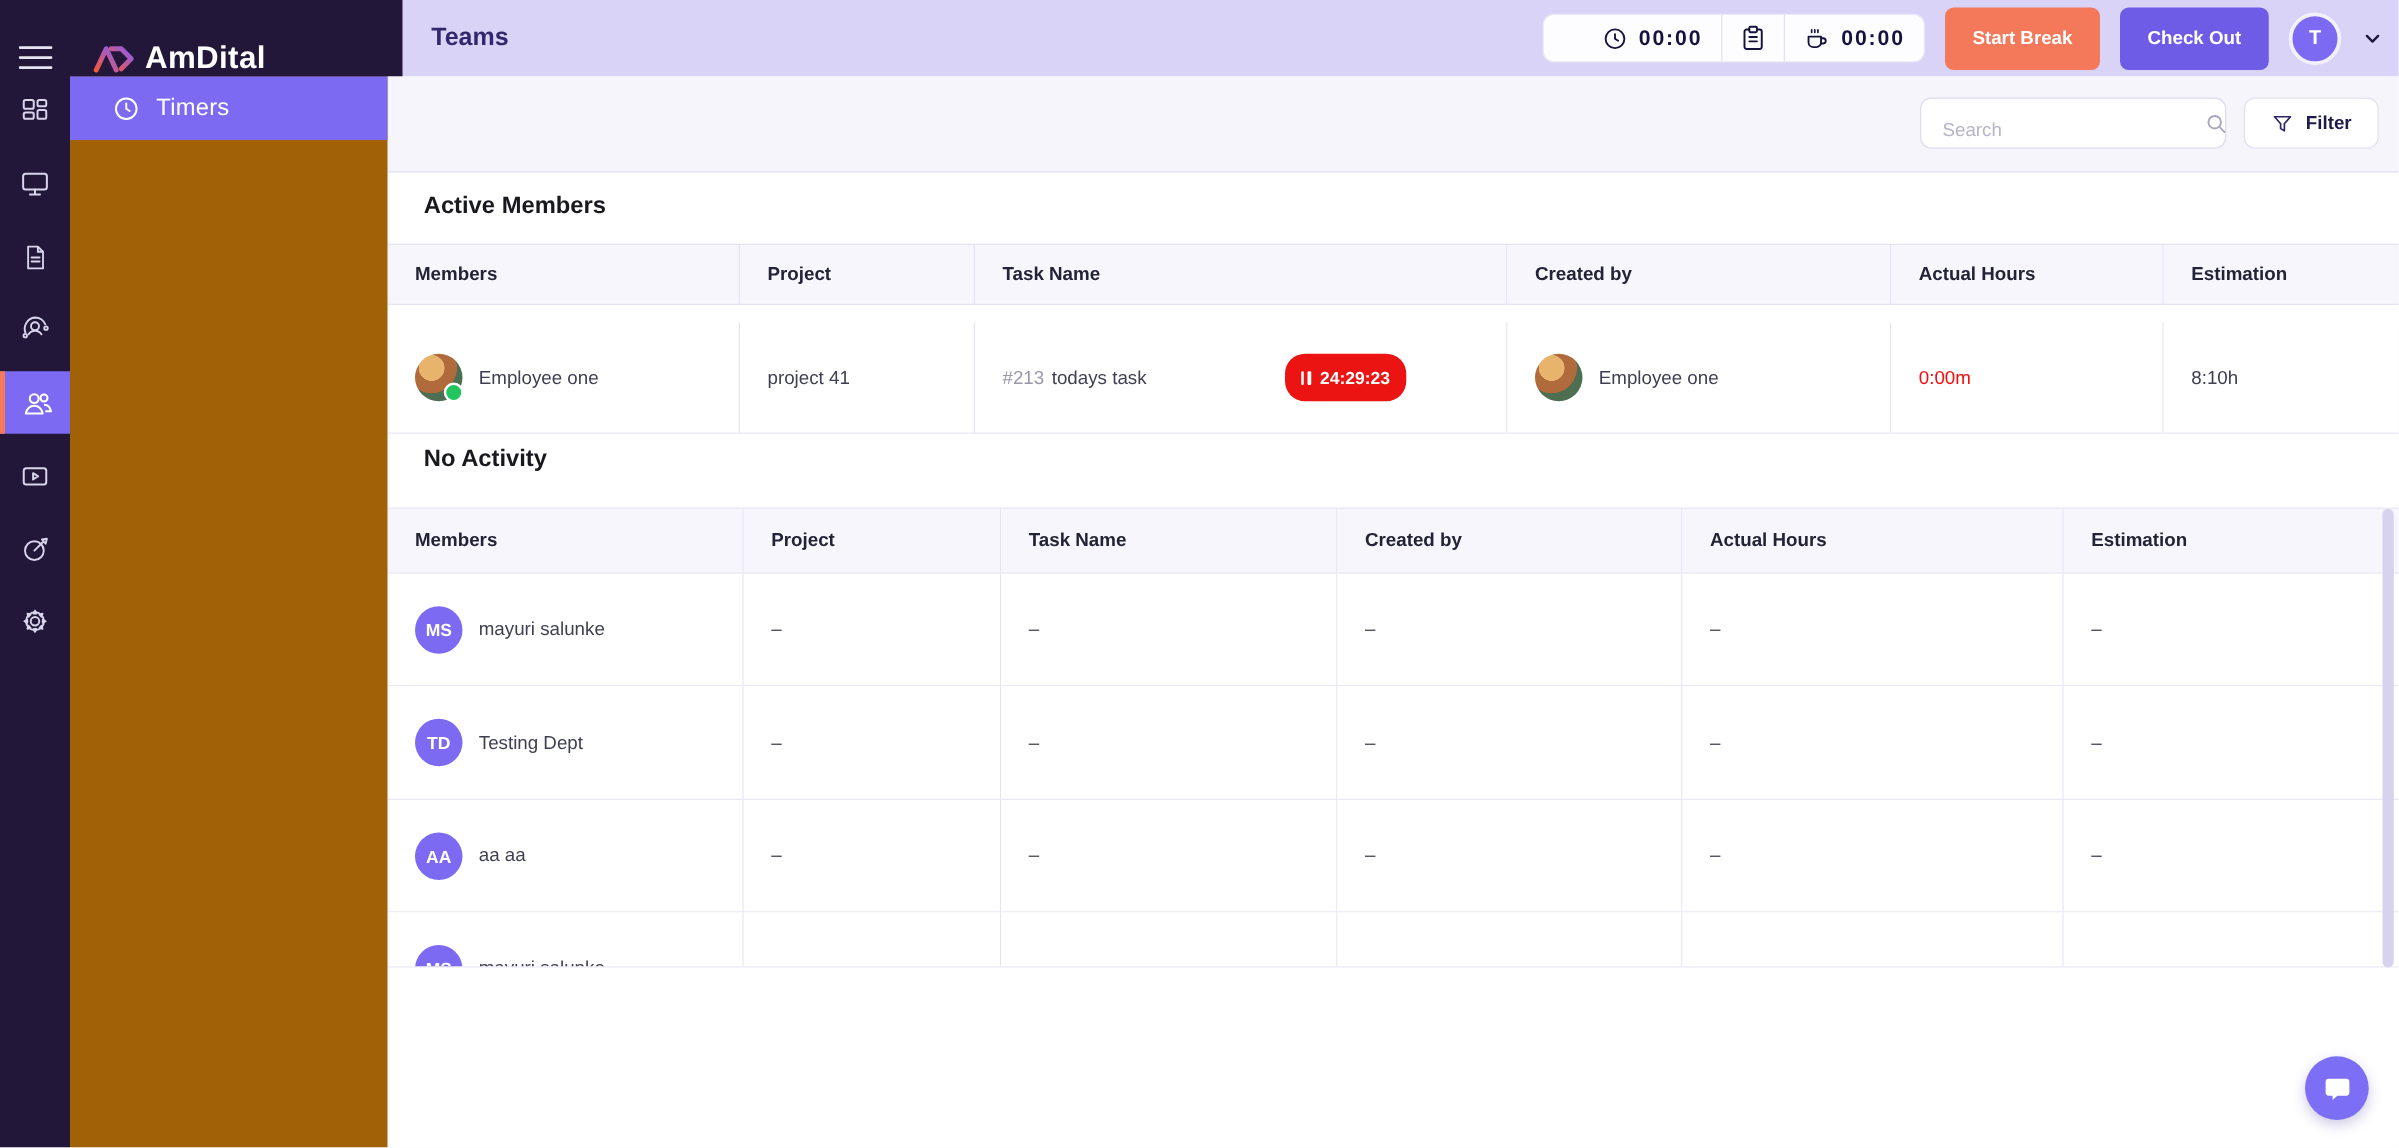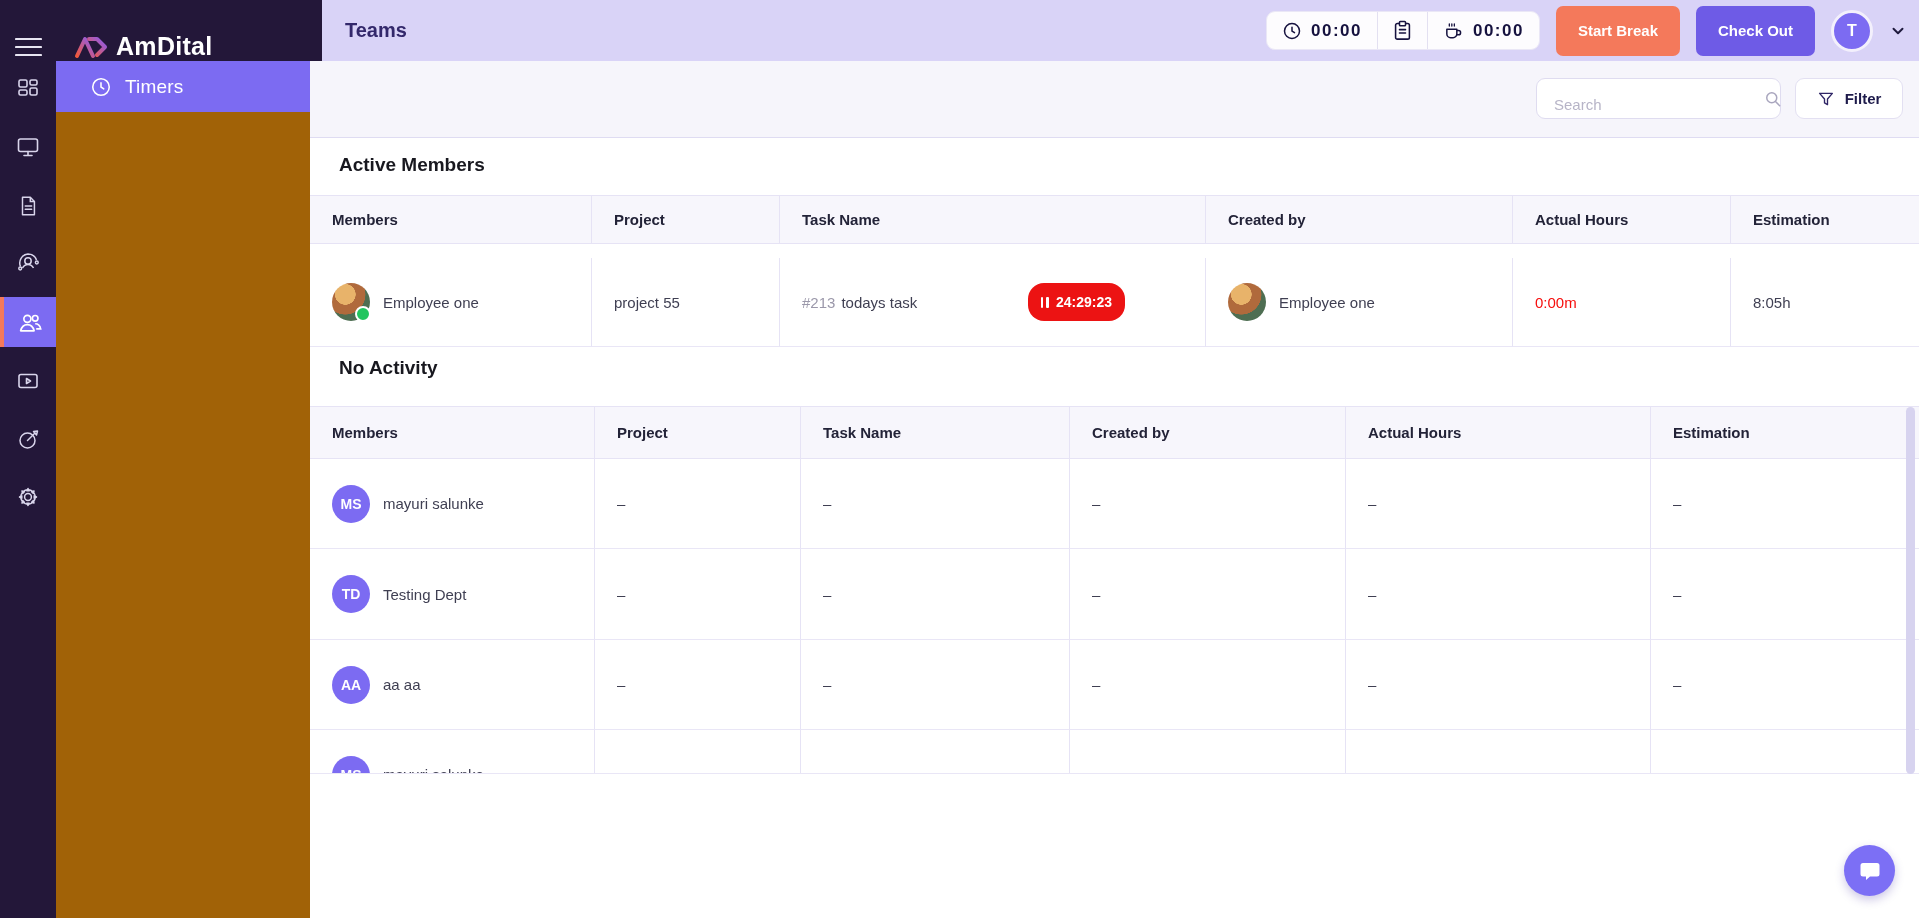--- a/index.html
+++ b/index.html
@@ -21,21 +21,21 @@
   
   .logo-row { position:absolute; left:0; top:0; width:322px; height:61px; background:#231739; z-index:7; display:flex; align-items:flex-end; }
   .hamburger { margin-left:15px; cursor:pointer; }
   .brand { display:flex; align-items:center; gap:8px; margin-left:32px; }
   .brand-text { color:#fff; font-size:25px; font-weight:bold; letter-spacing:.3px; }
 
   
   .band { position:absolute; left:310px; top:0; width:1609px; height:61px; background:#D9D3F7; display:flex; align-items:center; }
   .page-title { margin-left:35px; font-size:20px; font-weight:600; color:#33286B; }
   .band-right { position:absolute; right:12px; top:0; height:61px; display:flex; align-items:center; gap:16px; }
-  .timer-pill { background:#FDFCFE; border:1px solid #EAE7F6; border-radius:9px; height:39px; display:flex; align-items:flex-start; }
+  .timer-pill { background:#FDFCFE; border:1px solid #EAE7F6; border-radius:9px; height:39px; display:flex; align-items:flex-start;padding-left:32px; }
   .pill-seg { display:flex; align-items:center; gap:9px; padding:0 15px; height:100%; }
   .pill-seg + .pill-seg { border-left:1px solid #E3E0F1; }
   .pill-time { font-size:17px; font-weight:bold; color:#16123F; letter-spacing:1.5px; }
   .btn { border:none; border-radius:7px; height:50px; padding:0 22px; font-size:15px; font-weight:bold; color:#fff; font-family:inherit; cursor:pointer; }
   .btn-break { background:#F4795B; }
   .btn-checkout { background:#6E5BE6; }
   .avatar-t { width:42px; height:42px; border-radius:50%; background:#7C6BF2; border:3px solid #F3F0FC; color:#fff; font-size:16px; font-weight:bold; display:flex; align-items:center; justify-content:center; cursor:pointer; }
   .band-chevron { cursor:pointer; display:flex; }
 
   
@@ -235,37 +235,37 @@
       <div class="th vline">Task Name</div>
       <div class="th vline">Created by</div>
       <div class="th vline">Actual Hours</div>
       <div class="th">Estimation</div>
     </div>
     <div class="t-grid grid1" style="top:120px; height:89px">
       <div class="td vline member-cell">
         <span class="photo-avatar with-dot"></span>
         <span>Employee one</span>
       </div>
-      <div class="td vline">project 55</div>
+      <div class="td vline">project 41</div>
       <div class="td vline task-flex">
         <span><span class="task-id">#213</span><span>todays task</span></span>
         <span class="timer-badge">
           <span class="pause-ic">
               <i></i>
               <i></i>
             </span>
           <span>24:29:23</span>
         </span>
       </div>
       <div class="td vline member-cell">
         <span class="photo-avatar"></span>
         <span>Employee one</span>
       </div>
       <div class="td vline red-text">0:00m</div>
-      <div class="td">8:05h</div>
+      <div class="td">8:10h</div>
     </div>
 
     <div class="section-title" style="top:219px">No Activity</div>
 
     <div class="clip2">
       <div class="t-grid grid2" style="top:0; height:53px">
         <div class="th vline">Members</div>
         <div class="th vline">Project</div>
         <div class="th vline">Task Name</div>
         <div class="th vline">Created by</div>

